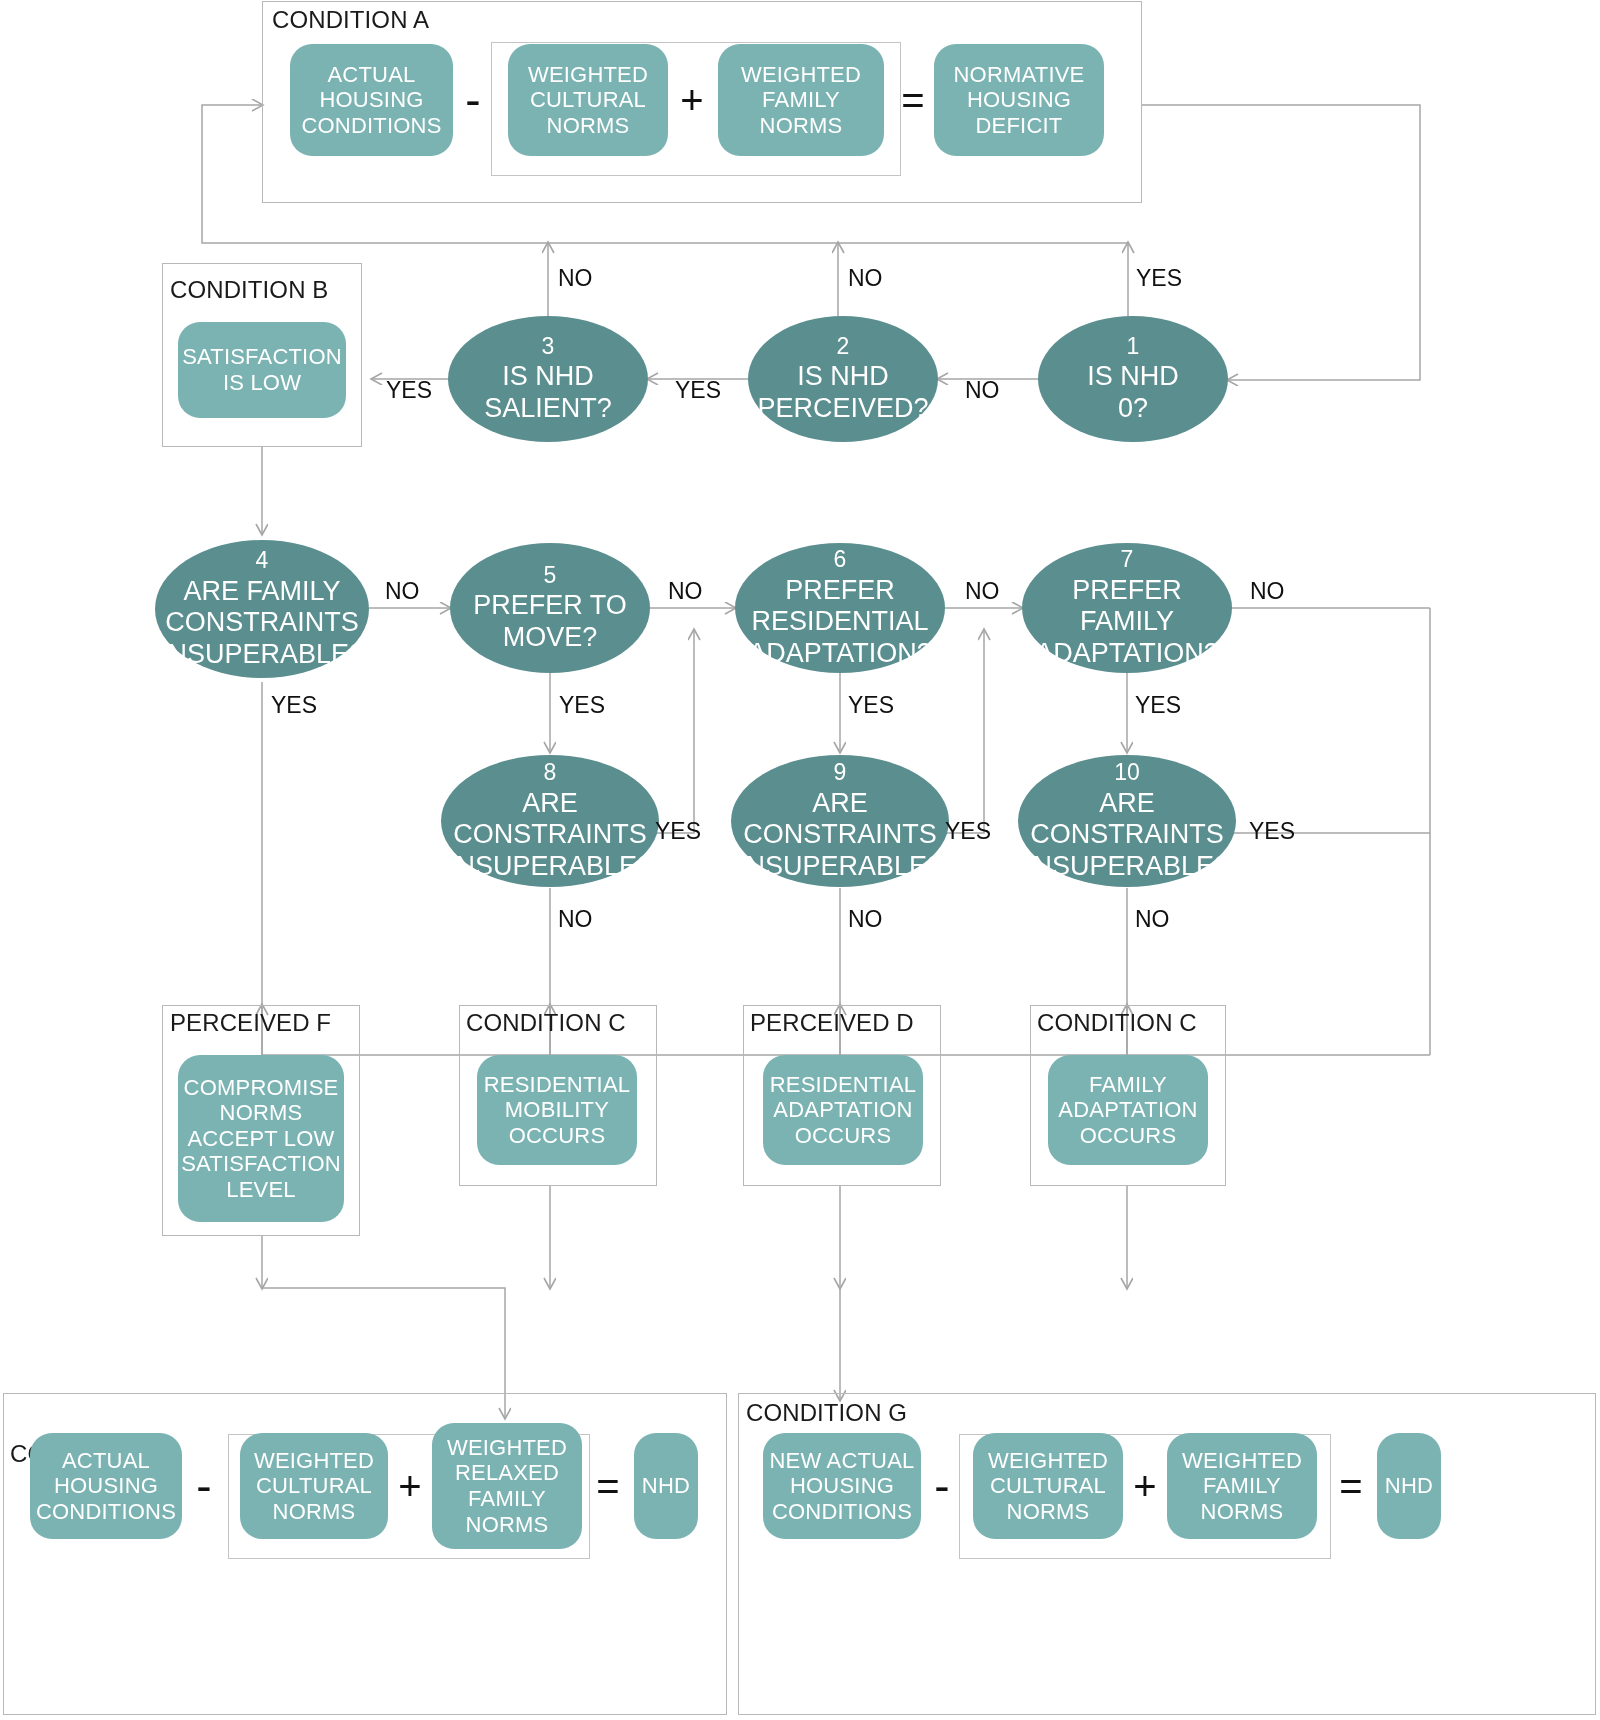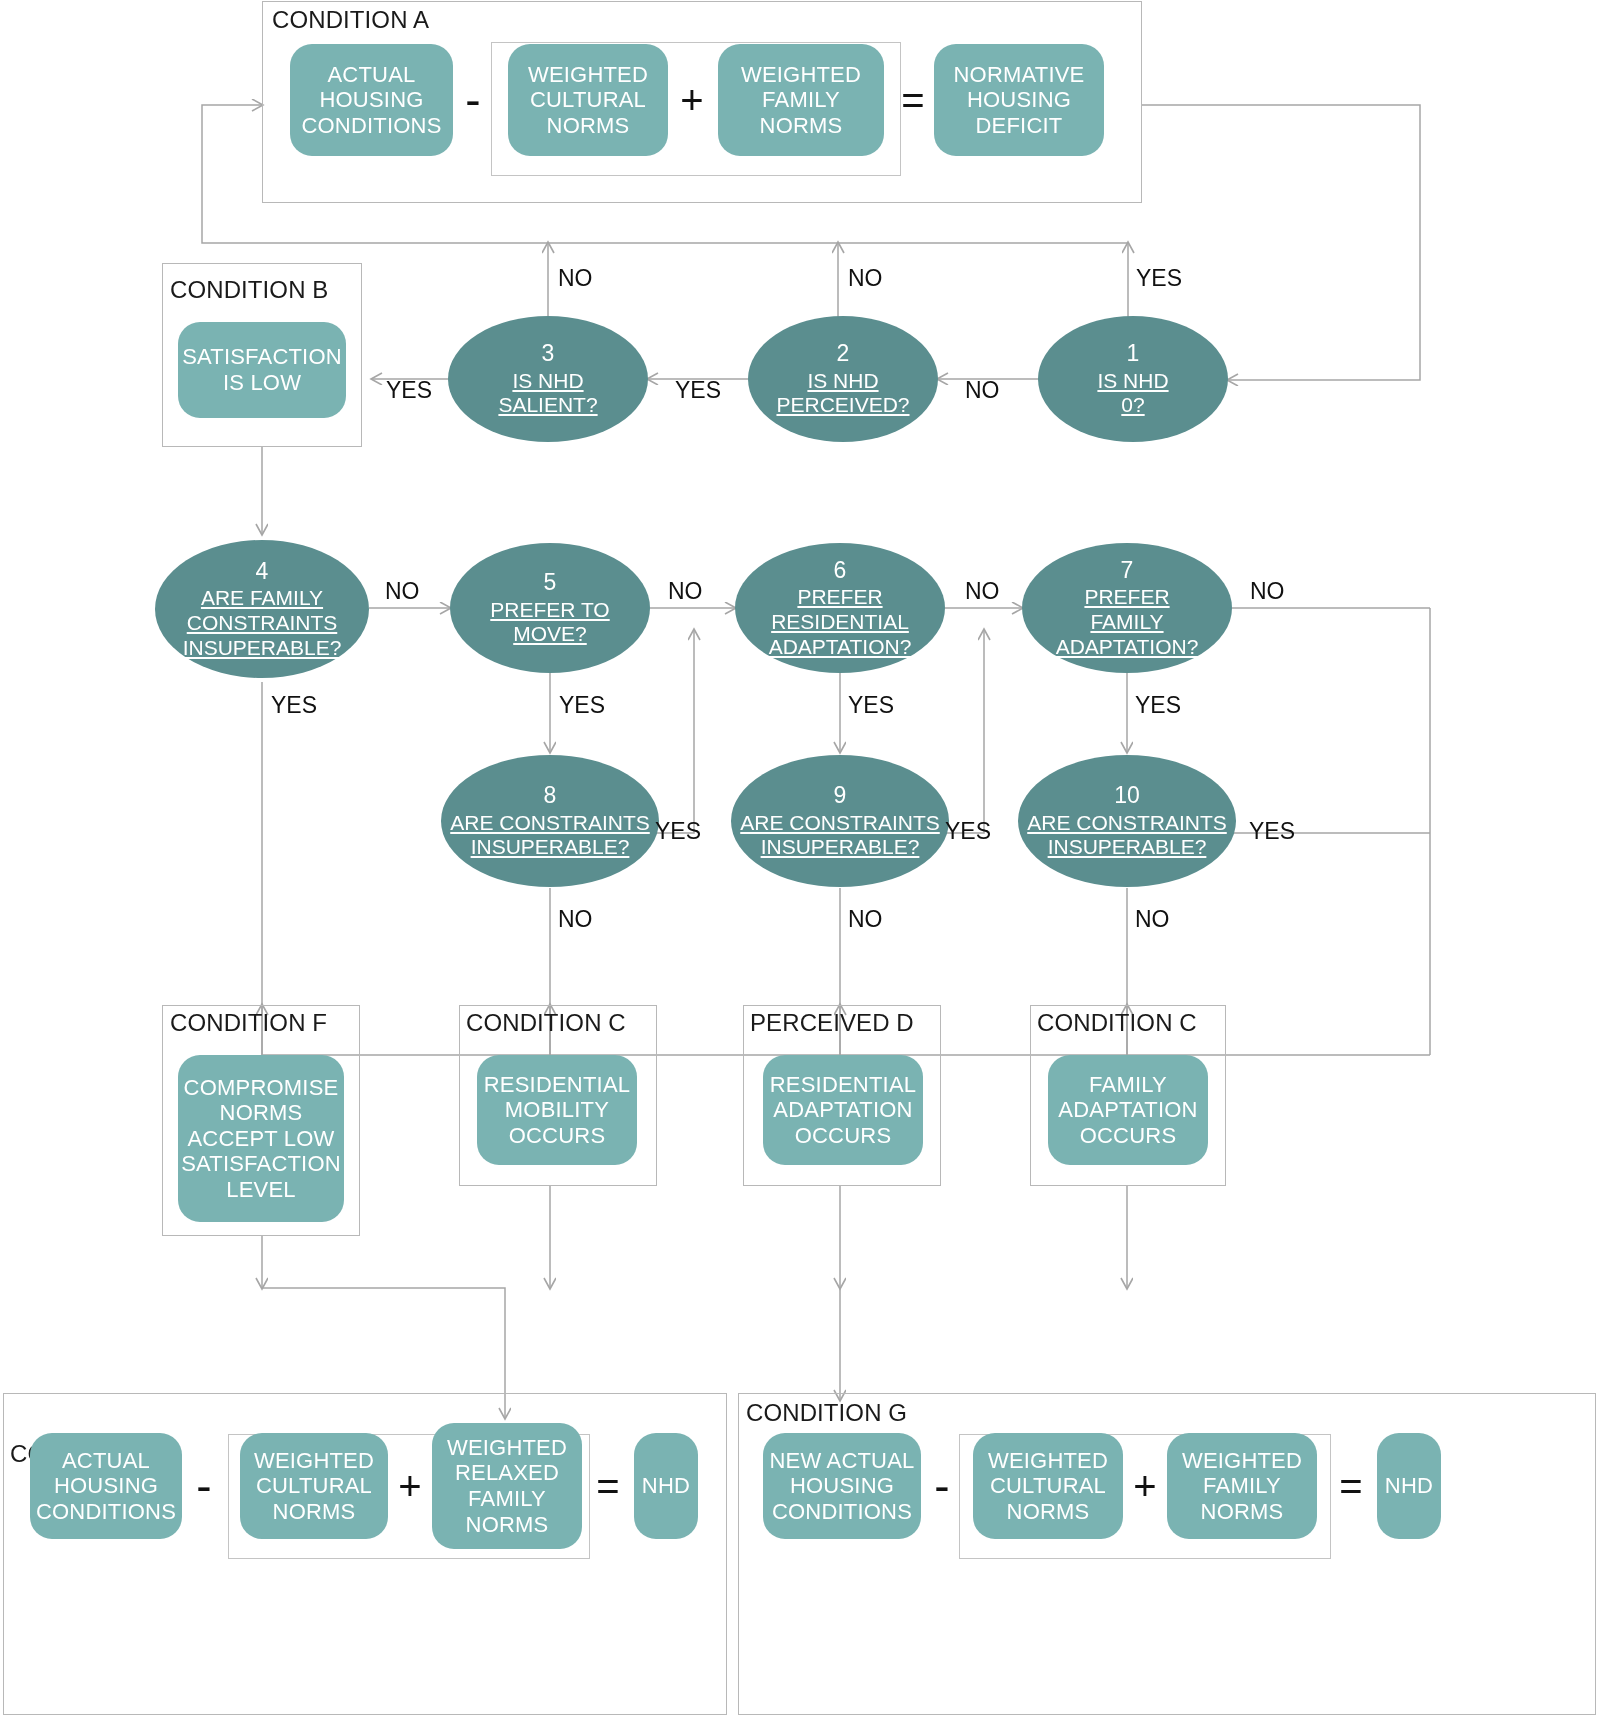--- a/index.html
+++ b/index.html
@@ -11,21 +11,21 @@
   .subframe{position:absolute;border:1px solid #c4c4c4;box-sizing:border-box;}
   .rbox{position:absolute;background:#7ab3b2;border-radius:22px;color:#ffffff;display:flex;
         align-items:center;justify-content:center;text-align:center;font-size:22px;line-height:1.16;
         letter-spacing:.2px;box-sizing:border-box;padding:4px 6px;}
   .op{position:absolute;font-size:40px;color:#111;display:flex;align-items:center;justify-content:center;
       font-family:"Liberation Sans",sans-serif;line-height:1;}
   .op.minus{font-size:46px;font-weight:400;}
   .ell{position:absolute;background:#5b8e8f;border-radius:50%;color:#ffffff;display:flex;flex-direction:column;
        align-items:center;justify-content:center;text-align:center;font-size:21px;line-height:1.2;box-sizing:border-box;}
   .ell .num{font-size:23px;margin-bottom:1px;}
-  .ell .txt{font-size:21px;line-height:1.18;text-decoration:underline;}
+  .ell .txt{font-size:27px;line-height:1.18;}
   .elabel{position:absolute;font-size:23px;color:#111;white-space:nowrap;}
 </style>
 </head>
 <body>
 
 <div id="stage">
 
   <svg class="wires" viewBox="0 0 1600 1720">
     <defs>
       <marker id="ah" markerWidth="16" markerHeight="16" refX="11" refY="6" orient="auto" markerUnits="userSpaceOnUse">
@@ -176,21 +176,21 @@
 
   <div class="elabel" style="left:655px;top:818px;">YES</div>
   <div class="elabel" style="left:945px;top:818px;">YES</div>
   <div class="elabel" style="left:1249px;top:818px;">YES</div>
 
   <div class="elabel" style="left:558px;top:906px;">NO</div>
   <div class="elabel" style="left:848px;top:906px;">NO</div>
   <div class="elabel" style="left:1135px;top:906px;">NO</div>
 
   <div class="frame" style="left:162px;top:1005px;width:198px;height:231px;"></div>
-  <div class="frame-title" style="left:170px;top:1009px;">CONDITION F</div>
+  <div class="frame-title" style="left:170px;top:1009px;">PERCEIVED F</div>
   <div class="rbox" style="left:178px;top:1055px;width:166px;height:167px;">COMPROMISE<br>NORMS<br>ACCEPT LOW<br>SATISFACTION<br>LEVEL</div>
 
   <div class="frame" style="left:459px;top:1005px;width:198px;height:181px;"></div>
   <div class="frame-title" style="left:466px;top:1009px;">CONDITION C</div>
   <div class="rbox" style="left:477px;top:1055px;width:160px;height:110px;">RESIDENTIAL<br>MOBILITY<br>OCCURS</div>
 
   <div class="frame" style="left:743px;top:1005px;width:198px;height:181px;"></div>
   <div class="frame-title" style="left:750px;top:1009px;">PERCEIVED D</div>
   <div class="rbox" style="left:763px;top:1055px;width:160px;height:110px;">RESIDENTIAL<br>ADAPTATION<br>OCCURS</div>
 

